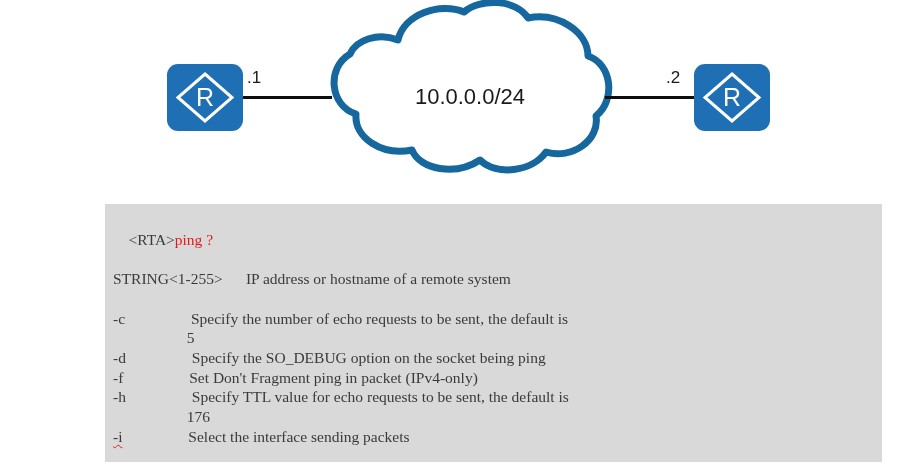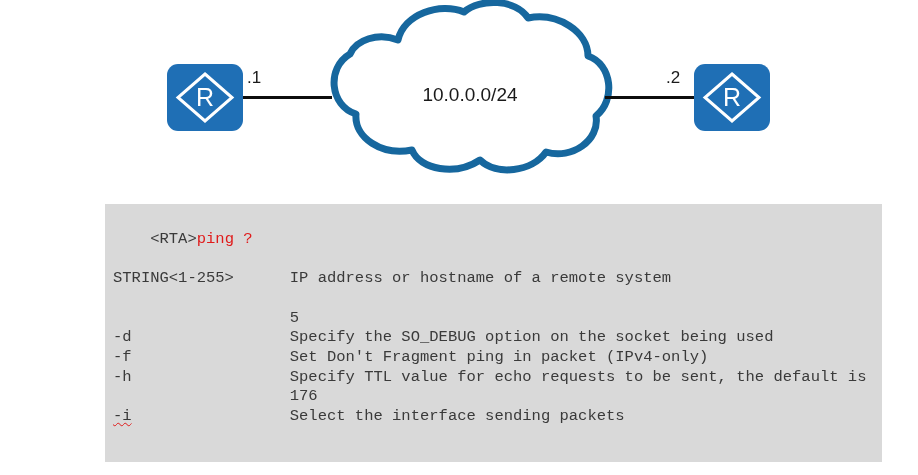--- a/index.html
+++ b/index.html
@@ -67,39 +67,39 @@
     position: absolute;
     left: 320px; top: 0px;
     width: 300px; height: 180px;
   }
   #cloud-text {
     position: absolute;
     left: 320px; top: 84px;
     width: 300px;
     text-align: center;
     font-family: "Liberation Sans", sans-serif;
-    font-size: 19px;
+    font-size: 22px;
     color: #1a1a1a;
     white-space: nowrap;
   }
 
   
   #cli-block {
     position: absolute;
     left: 105px;
     top: 204px;
     width: 777px;
     height: 258px;
     background: #d9d9d9;
     box-sizing: border-box;
     padding: 6px 0 0 8px;
     overflow: hidden;
   }
   .cli-line {
-    font-family: Liberation Mono, monospace;
+    font-family: Liberation Serif, serif;
     font-size: 15.5px;
     line-height: 19.7px;
     color: #3a3a3a;
     white-space: pre;
     letter-spacing: 0px;
   }
   .cli-prompt { color: #3a3a3a; }
   .cli-cmd { color: #e01b1b; }
   .misspelled {
     text-decoration: underline;
@@ -155,20 +155,21 @@
   </div>
 </div>
 
 <div id="cli-block">
   <div class="cli-line">
     <span class="cli-prompt">&lt;RTA&gt;</span><span class="cli-cmd">ping ?</span>
   </div>
   <div id="cli-help-lines">
       <div class="cli-line"><span>STRING&lt;1-255&gt;</span><span>      </span><span>IP address or hostname of a remote system</span></div>
       <div class="cli-line"><span></span><span>                   </span></div>
+      <div class="cli-line"><span>-c</span><span>                 </span><span>Specify the number of echo requests to be sent, the default is</span></div>
       <div class="cli-line"><span></span><span>                   </span><span>5</span></div>
-      <div class="cli-line"><span>-d</span><span>                 </span><span>Specify the SO_DEBUG option on the socket being used</span></div>
+      <div class="cli-line"><span>-d</span><span>                 </span><span>Specify the SO_DEBUG option on the socket being ping</span></div>
       <div class="cli-line"><span>-f</span><span>                 </span><span>Set Don't Fragment ping in packet (IPv4-only)</span></div>
       <div class="cli-line"><span>-h</span><span>                 </span><span>Specify TTL value for echo requests to be sent, the default is</span></div>
       <div class="cli-line"><span></span><span>                   </span><span>176</span></div>
       <div class="cli-line"><span class="misspelled">-i</span><span>                 </span><span>Select the interface sending packets</span></div>
     </div>
 </div>
 
 </body></html>

